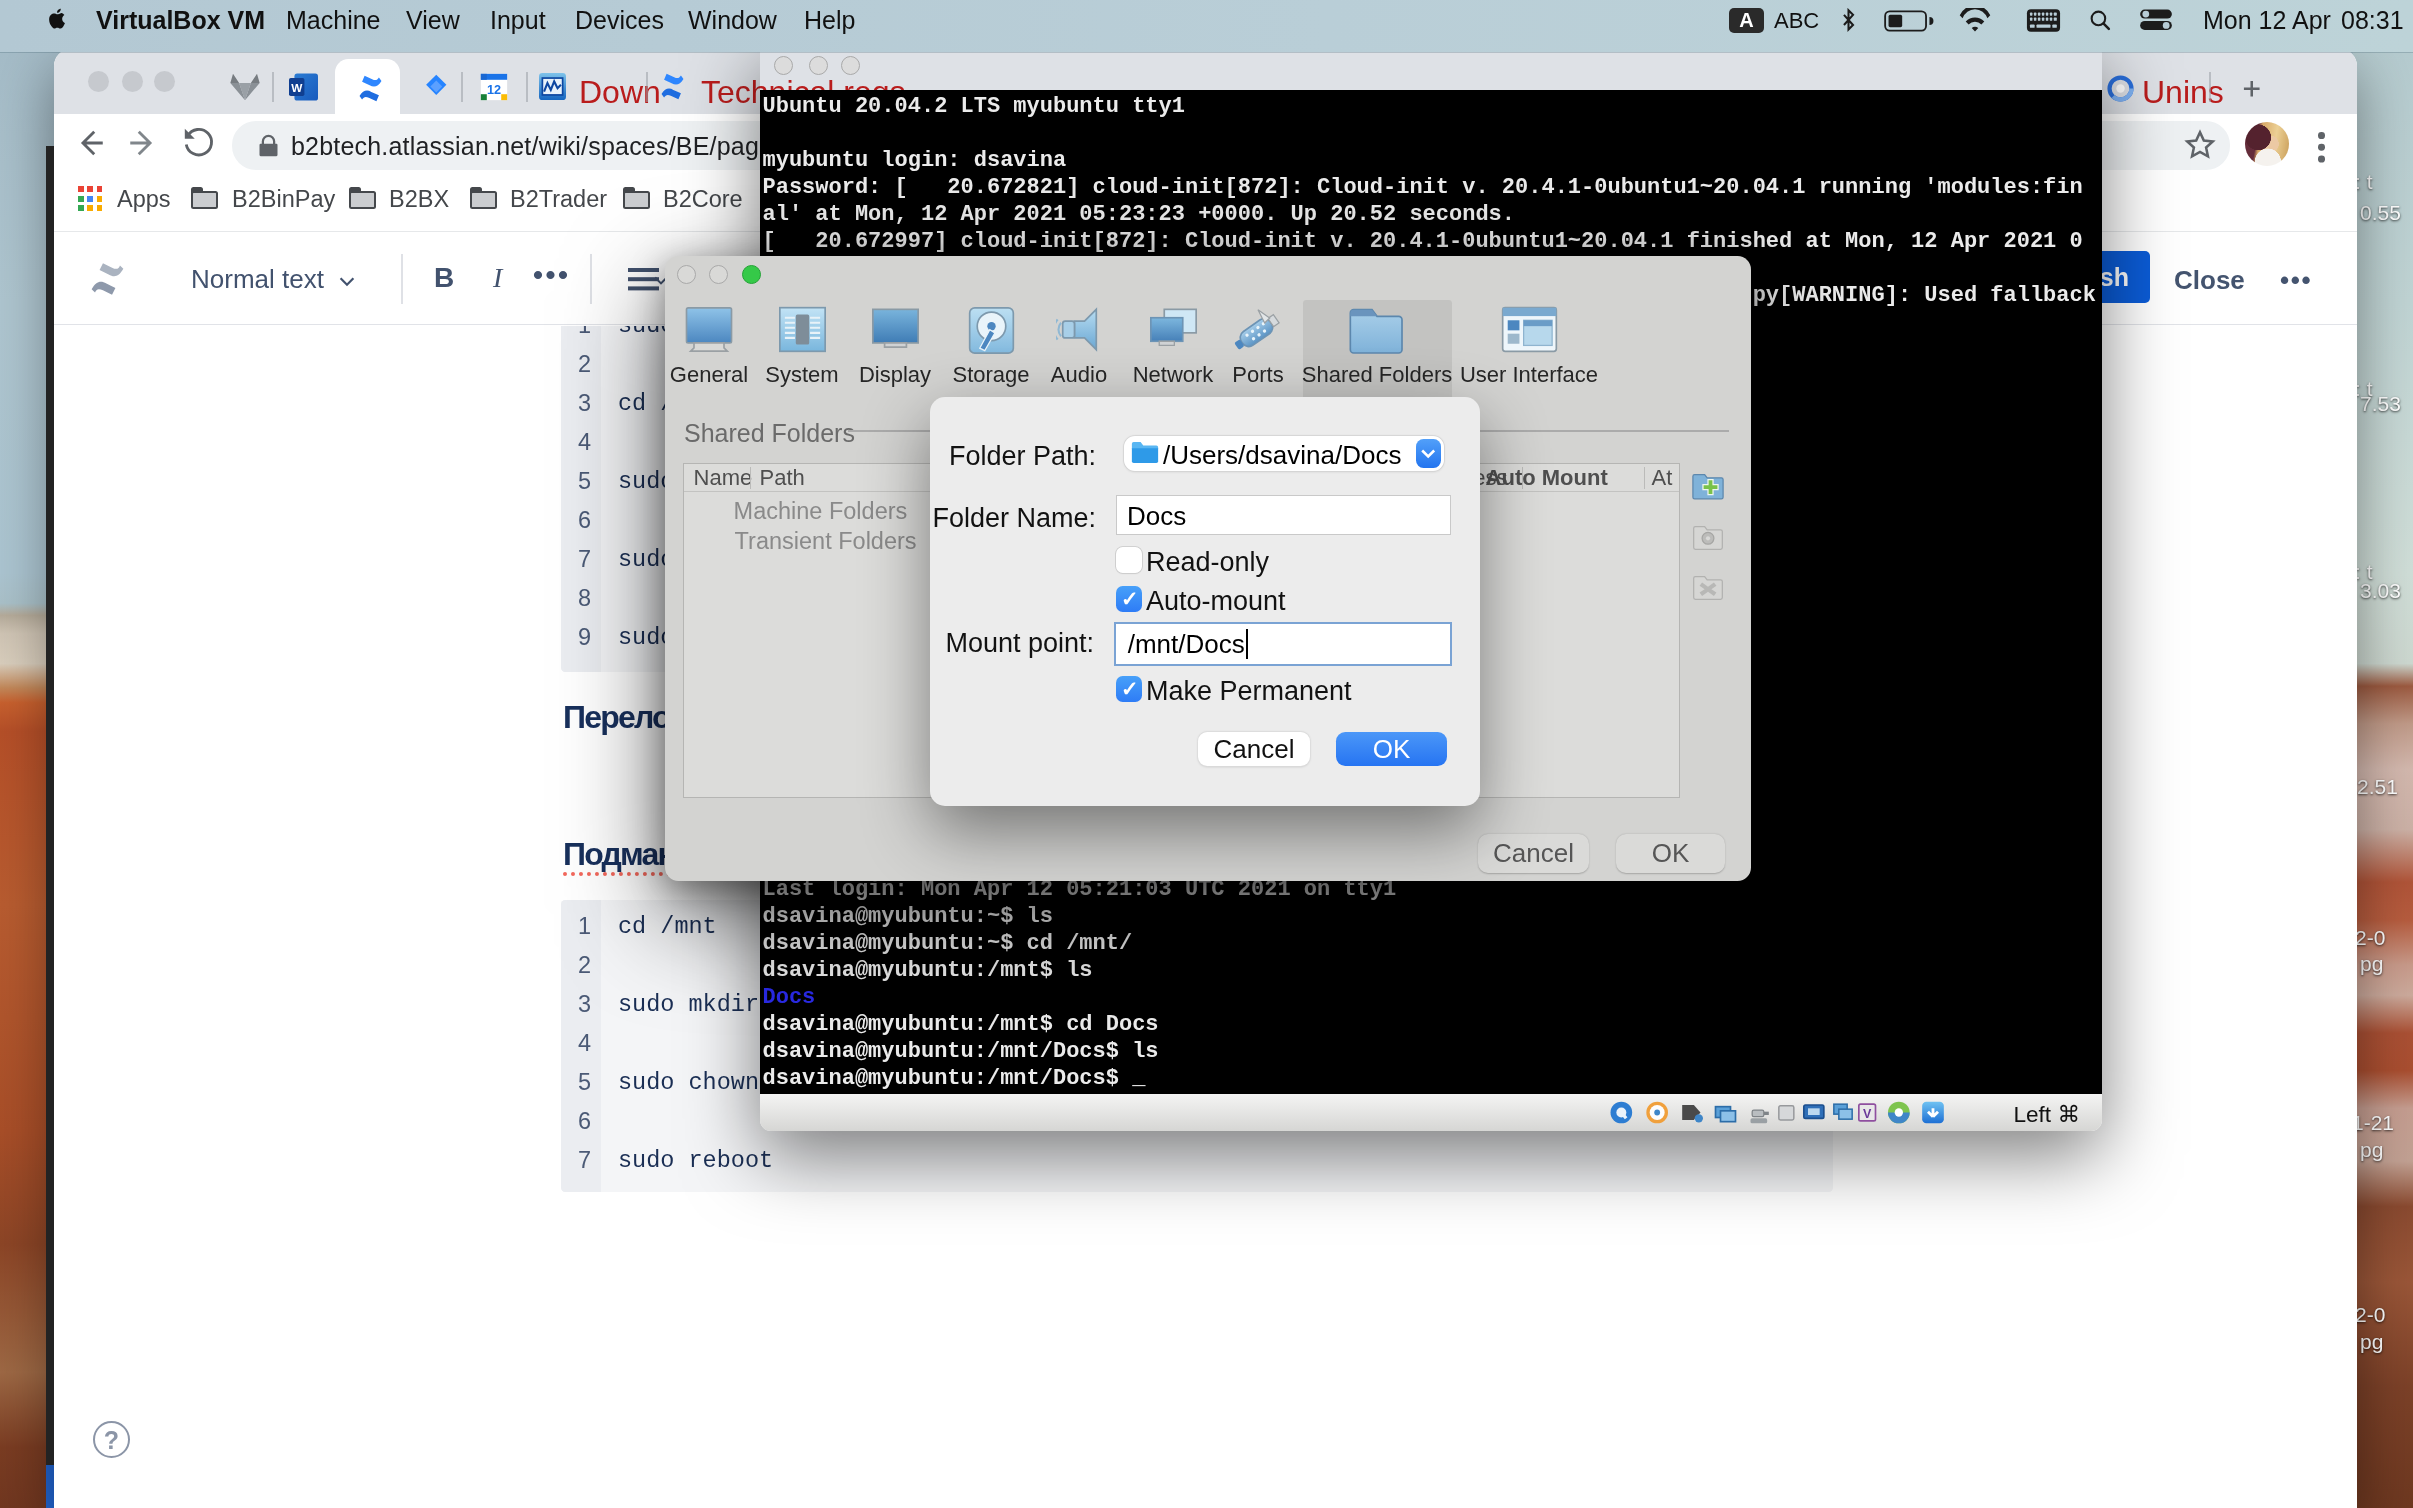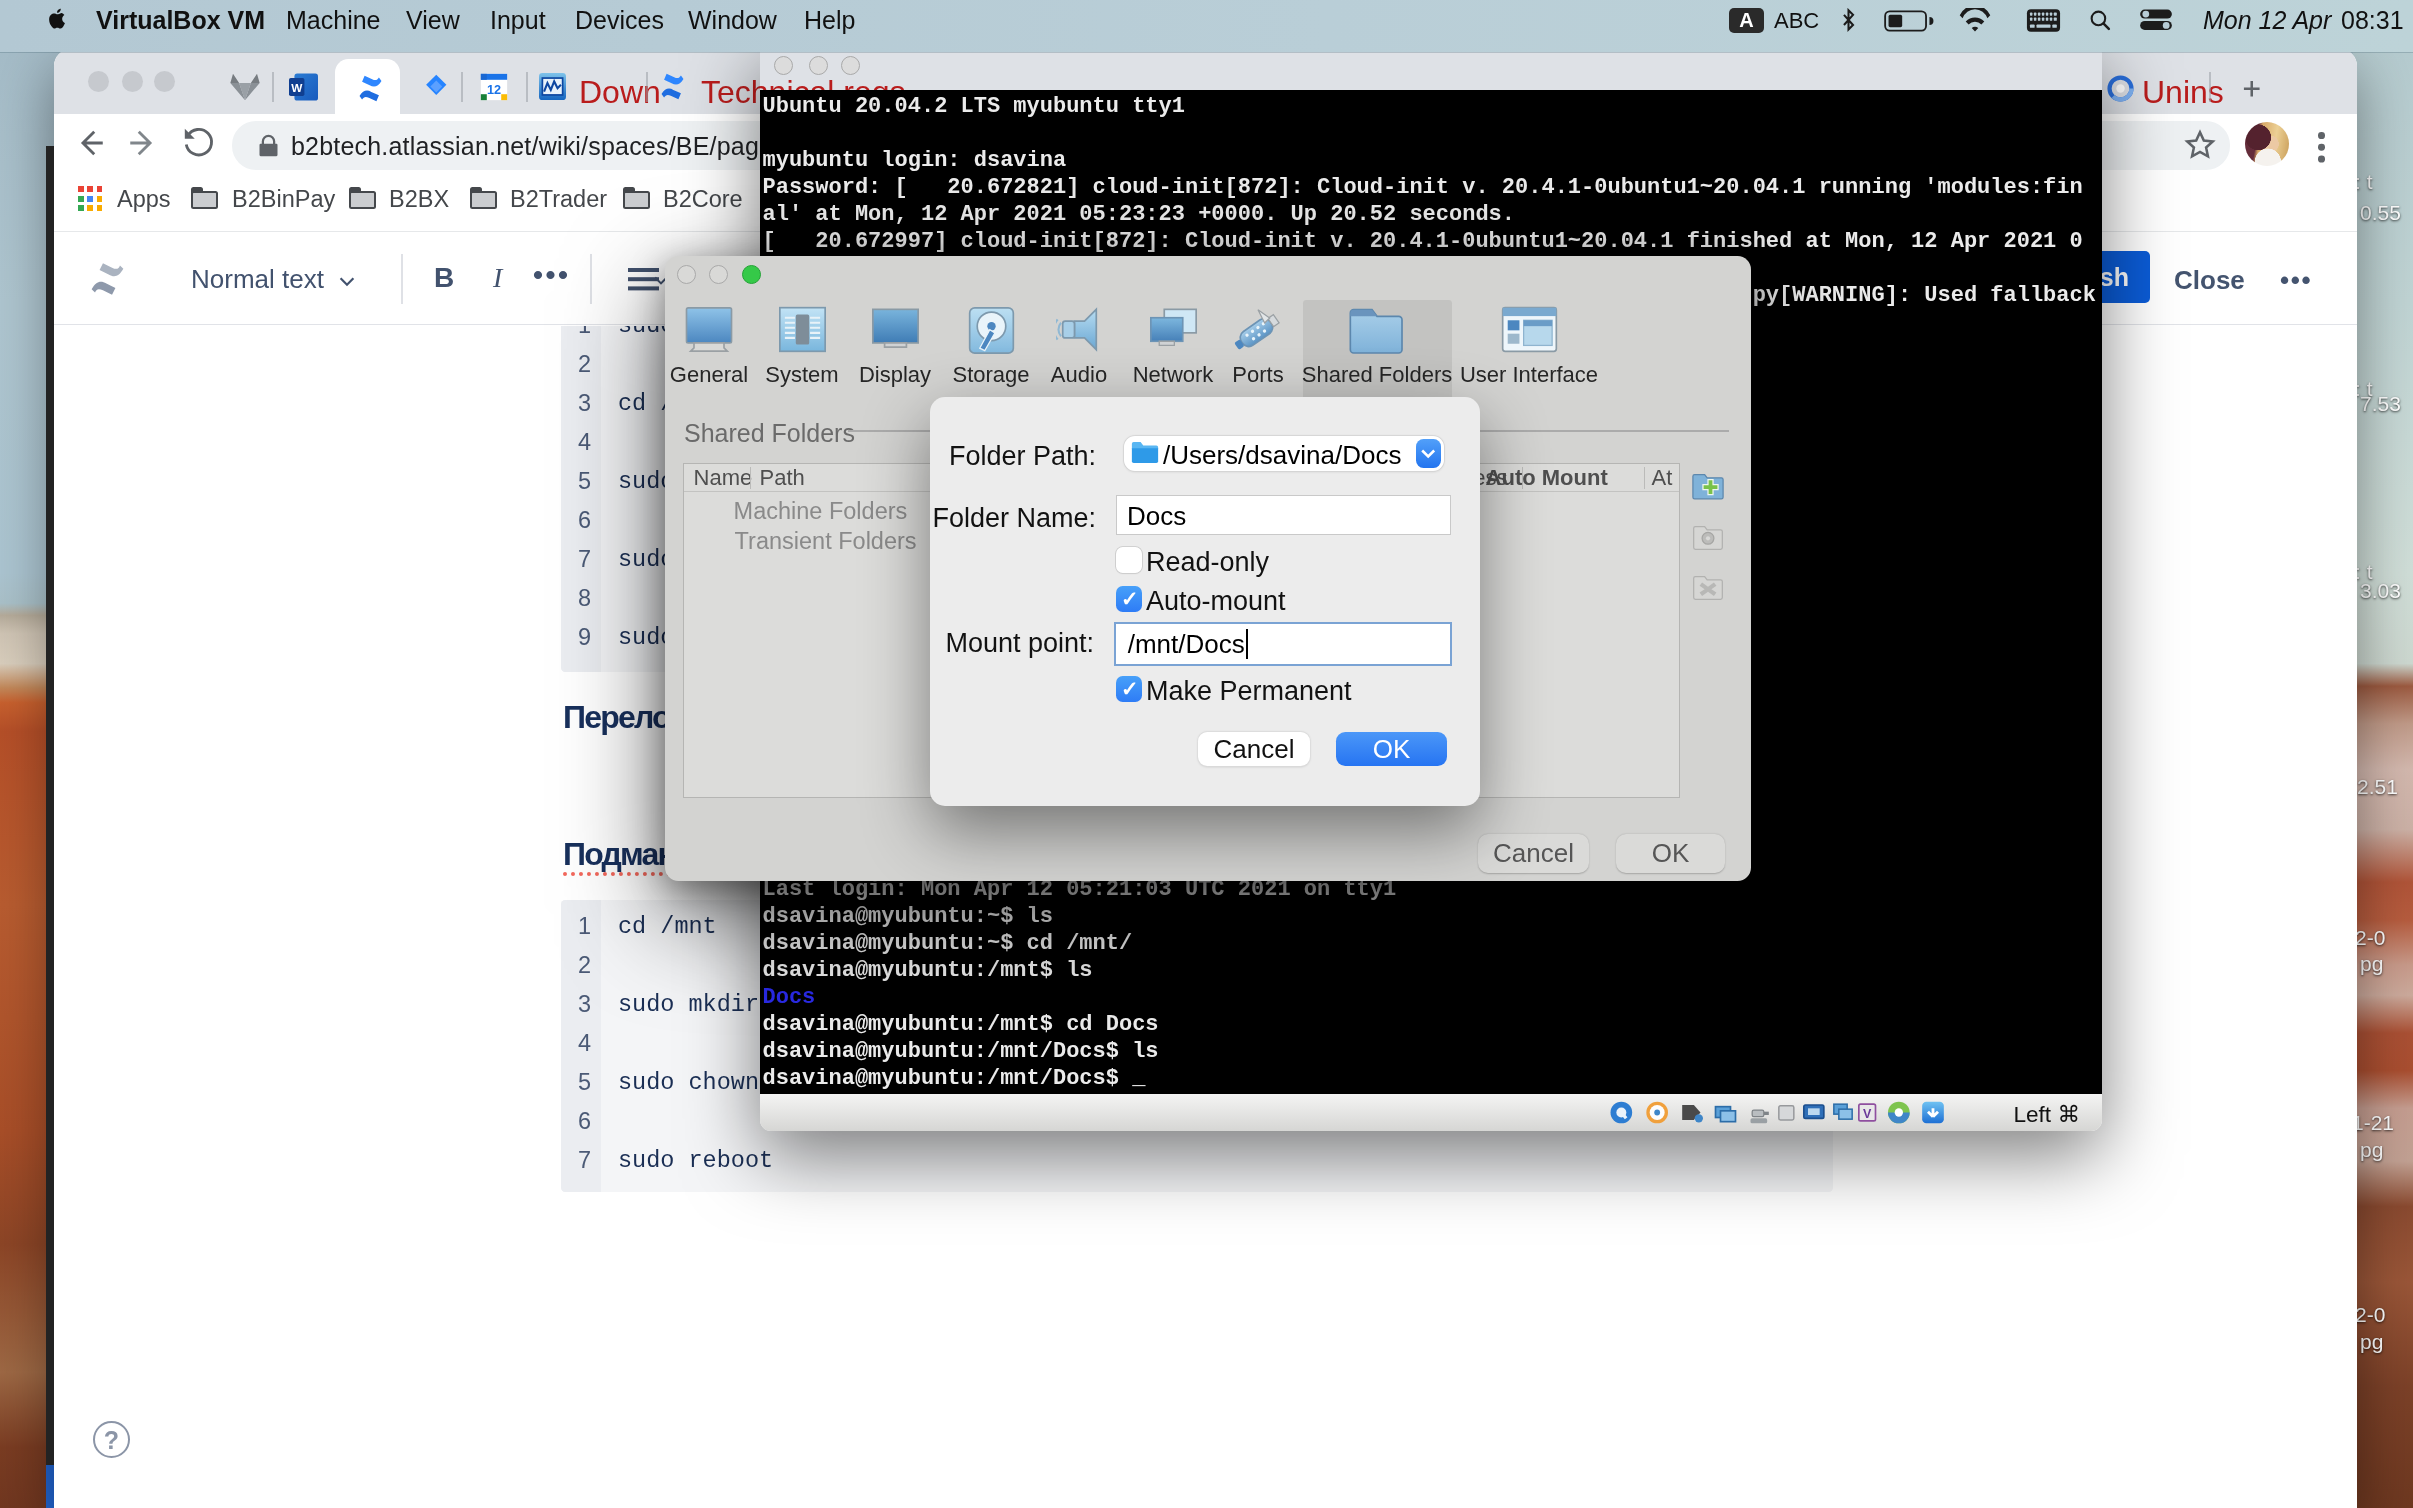--- a/index.html
+++ b/index.html
@@ -663,16 +663,16 @@
   <svg class="abs" style="left:2088px; top:7.5px;" width="25" height="25" viewBox="0 0 24 24">
     <circle cx="10" cy="10" r="6.5" fill="none" stroke="#1c1c1c" stroke-width="2"></circle>
     <path d="M15 15l5 5" stroke="#1c1c1c" stroke-width="2.4" stroke-linecap="round"></path>
   </svg>
   <svg class="abs" style="left:2139px; top:8.4px;" width="34" height="23.5" viewBox="0 0 30 20">
     <rect x="1" y="1" width="28" height="8" rx="4" fill="#1c1c1c"></rect>
     <circle cx="6" cy="5" r="3" fill="#b7ccd6"></circle>
     <rect x="1" y="11" width="28" height="8" rx="4" fill="#1c1c1c"></rect>
     <circle cx="24" cy="15" r="3" fill="#b7ccd6"></circle>
   </svg>
-  <div class="mi" style="left:2203px;font-style:italic;">Mon 12 Apr</div>
+  <div class="mi" style="left:2203px;">Mon 12 Apr</div>
   <div class="mi" style="left:2341px;">08:31</div>
 </div>
 
 
 </body></html>

